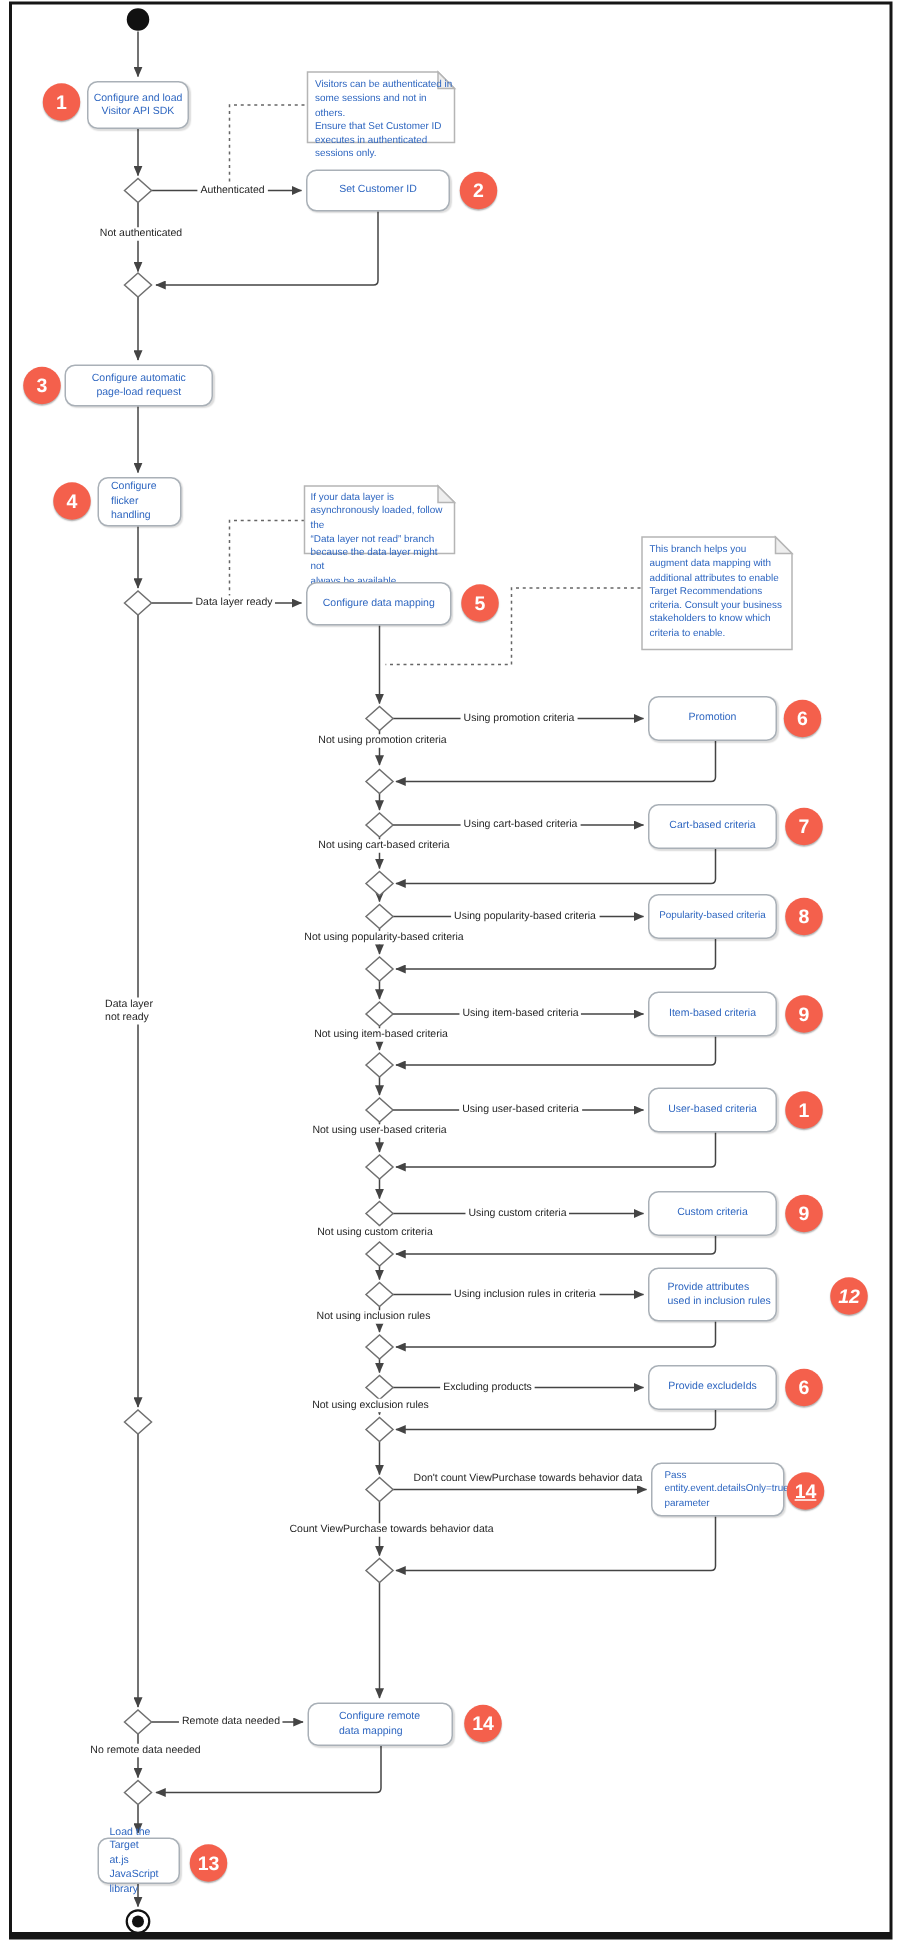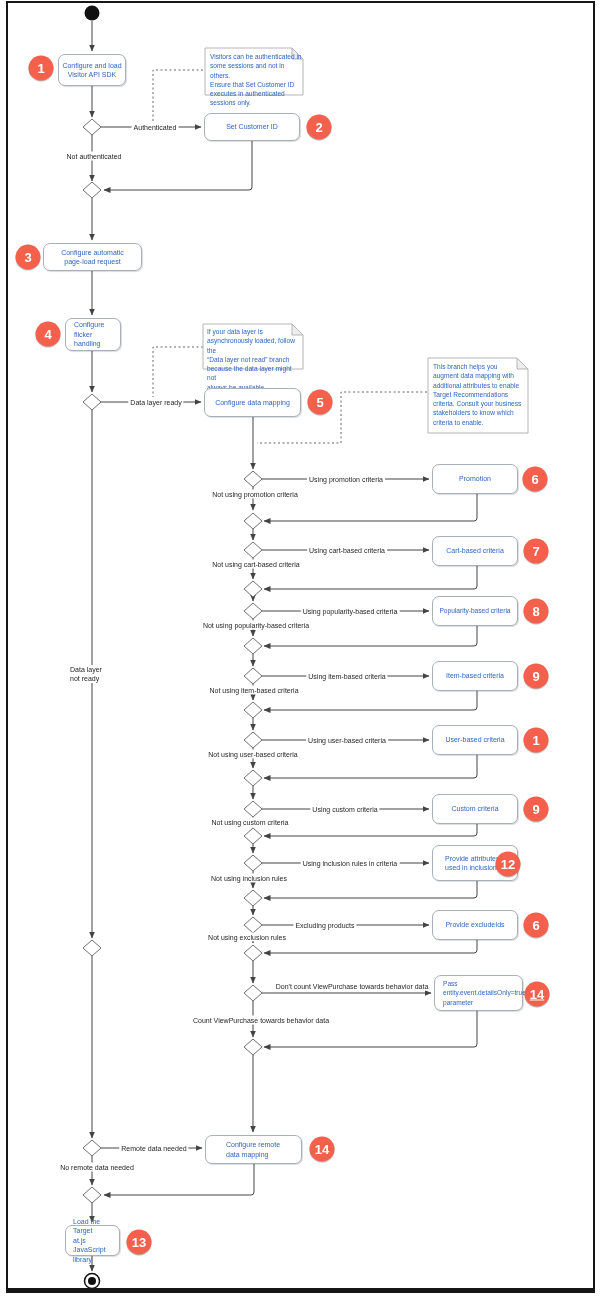--- a/index.html
+++ b/index.html
@@ -183,21 +183,21 @@
   <div class="badge" style="left:319px;top:127px;">2</div>
   <div class="badge" style="left:28px;top:257px;">3</div>
   <div class="badge" style="left:48px;top:334px;">4</div>
   <div class="badge" style="left:320px;top:402px;">5</div>
   <div class="badge" style="left:535px;top:479px;">6</div>
   <div class="badge" style="left:536px;top:551px;">7</div>
   <div class="badge" style="left:536px;top:611px;">8</div>
   <div class="badge" style="left:536px;top:676px;">9</div>
   <div class="badge" style="left:536px;top:740px;">1</div>
   <div class="badge" style="left:536px;top:809px;">9</div>
-  <div class="badge" style="left:508px;top:864px;">12</div>
+  <div class="badge" style="left:566px;top:864px;font-style:italic;">12</div>
   <div class="badge" style="left:536px;top:925px;">6</div>
   <div class="badge" style="left:537px;top:994px;text-decoration:underline;">14</div>
   <div class="badge" style="left:322px;top:1149px;">14</div>
   <div class="badge" style="left:139px;top:1242px;">13</div>
 
   <div class="lbl" style="left:155px;top:127px;">Authenticated</div>
   <div class="lbl" style="left:94px;top:156px;">Not authenticated</div>
   <div class="lbl" style="left:156px;top:402px;">Data layer ready</div>
   <div class="lbl two" style="left:86px;top:674px;">Data layer
 not ready</div>

